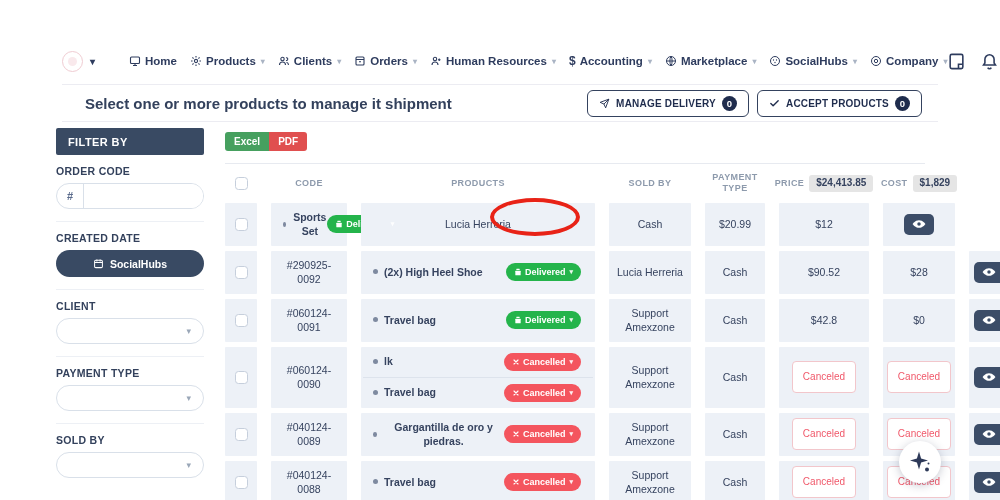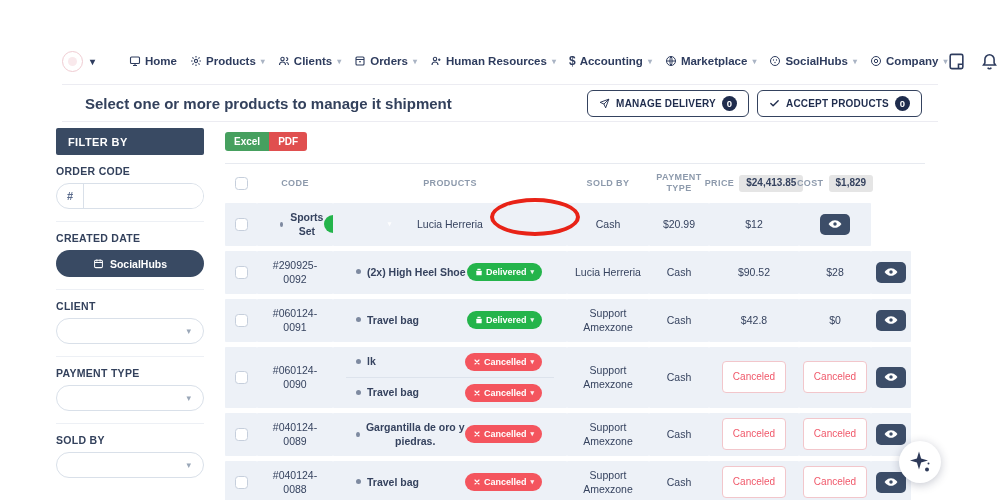--- a/index.html
+++ b/index.html
@@ -68,34 +68,34 @@
   .export-btn { height:19px; padding:0 9px; font-size:10px; font-weight:700; color:#fff;
     border:none; cursor:pointer; font-family:"Liberation Sans", sans-serif; }
   .excel { background:#46a05f; border-radius:3px 0 0 3px; }
   .pdf { background:#e04f4f; border-radius:0 3px 3px 0; }
   .search-wrap { margin-left:auto; display:flex; align-items:center; gap:10px; }
   .search-label { font-size:11.5px; font-weight:600; color:#33415c; }
   .search-wrap input { width:148px; height:26px; border:1px solid #e0e4eb; border-radius:3px;
     outline:none; padding:0 8px; font-size:11px; font-family:"Liberation Sans", sans-serif; }
 
   .grid-cols { display:grid; grid-template-columns:32px 76px 234px 82px 60px 90px 72px 40px;
-    column-gap:0; }
+    column-gap:14px; }
   .thead { margin-top:9px; border-top:1px solid #e7eaf0; padding:8px 0 6px 0; align-items:center; }
   .th { display:flex; align-items:center; justify-content:center; gap:5px; font-size:9px;
     font-weight:700; color:#8d9aac; letter-spacing:.4px; text-align:center; line-height:1.25; }
   .total-badge { background:#e5e5e5; color:#36435f; font-weight:700; font-size:10px;
     padding:2.5px 7px; border-radius:3px; letter-spacing:0; }
 
   .tbody { display:flex; flex-direction:column; row-gap:5px; margin-top:2px; }
   .trow { align-items:stretch; }
   .cell { background:#edf1f7; display:flex; align-items:center; justify-content:center;
     font-size:10.5px; color:#36435f; text-align:center; line-height:1.35; min-height:43px;
     border-radius:1px; }
   .c-code .code-text { width:56px; display:inline-block; }
-  .c-products { flex-direction:column; align-items:stretch; justify-content:center; padding:0 13px; }
+  .c-products { flex-direction:column; align-items:stretch; justify-content:center; padding:0 2px; }
   .prod-line { display:flex; align-items:center; justify-content:space-between;
     padding:6px 12px 6px 10px; }
   .prod-line + .prod-line { border-top:1px solid #dde3ec; }
   .prod-name { display:flex; align-items:center; gap:6px; font-weight:600; color:#36435f; }
   .dot { width:5px; height:5px; border-radius:50%; background:#7e8aa0; display:inline-block; }
   .pill { display:inline-flex; align-items:center; gap:3px; height:18px; padding:0 8px;
     border-radius:9px; color:#fff; font-size:9px; font-weight:700; cursor:pointer;
     border:none; font-family:"Liberation Sans", sans-serif; white-space:nowrap; }
   .pill svg { width:8px; height:8px; }
   .pill .pill-caret { font-size:7px; opacity:.9; margin-left:1px; }

